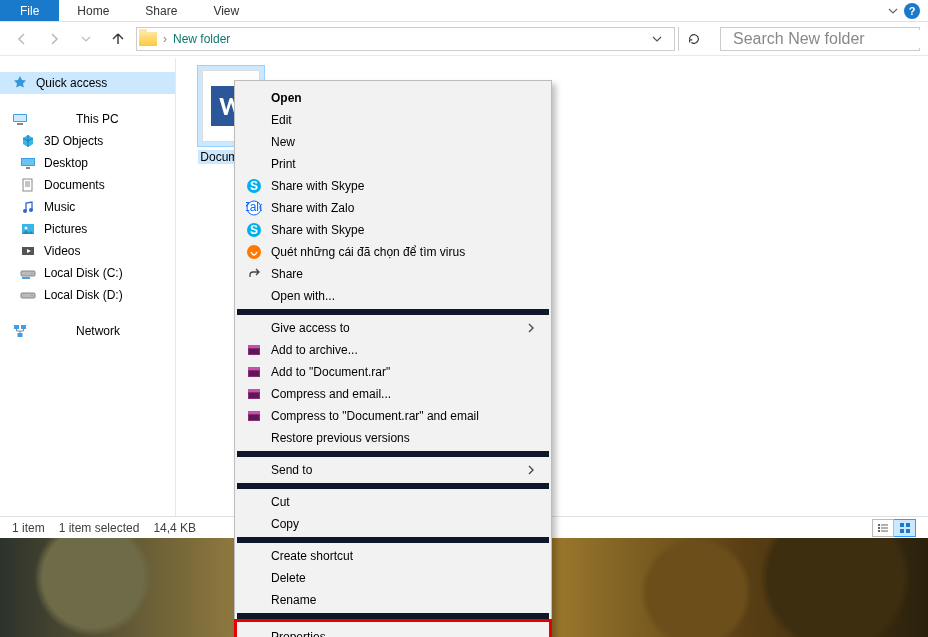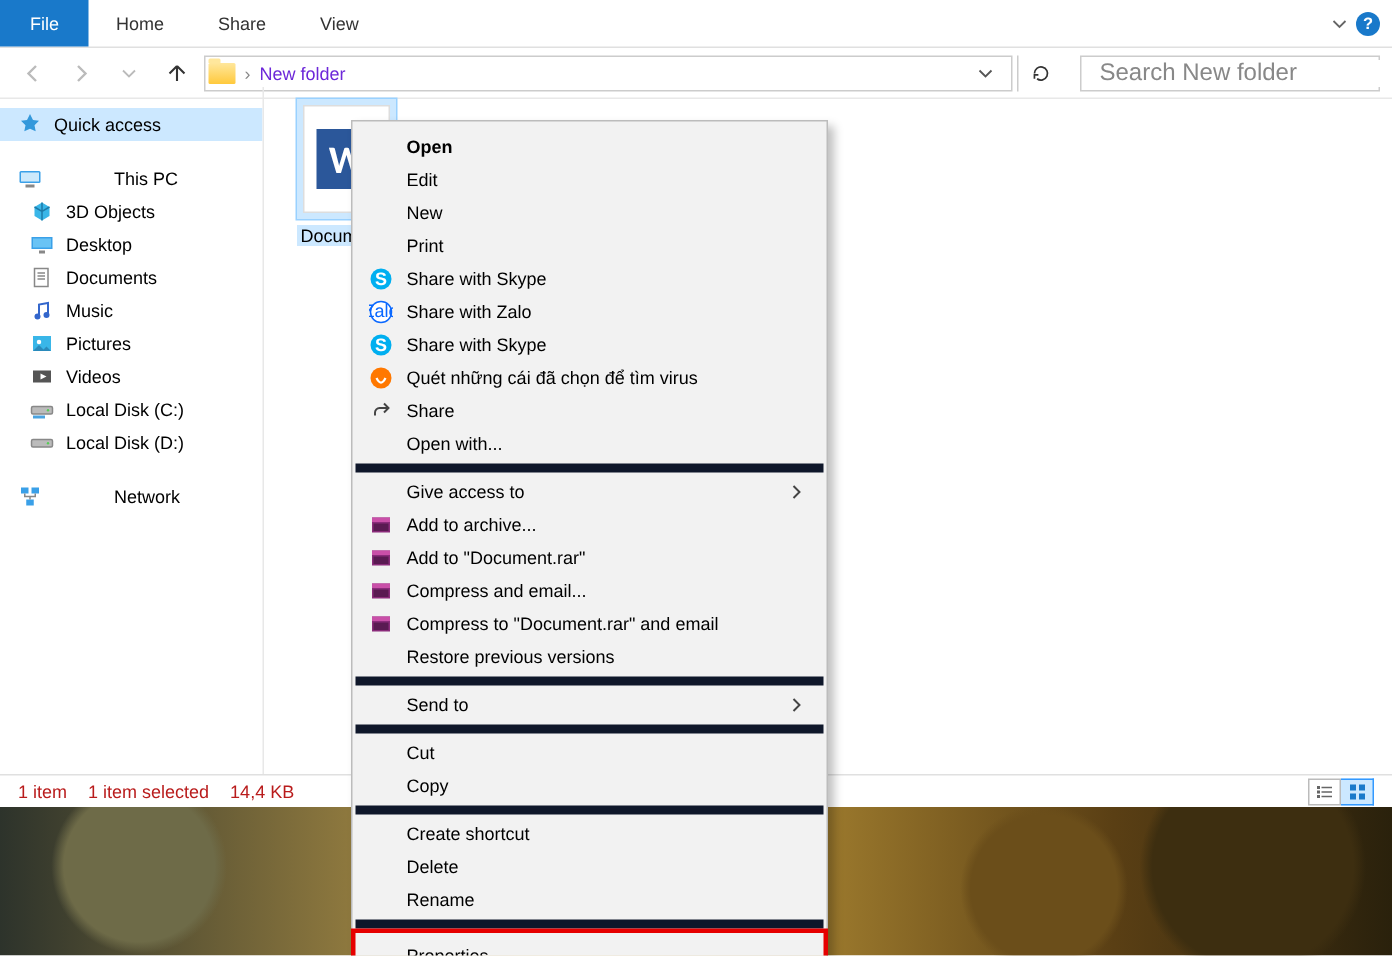--- a/index.html
+++ b/index.html
@@ -1,35 +1,35 @@
 <!DOCTYPE html>
 <html><head>
 <meta charset="utf-8">
 <style>
 * { margin: 0; padding: 0; box-sizing: border-box; font-family: 'Segoe UI', Tahoma, sans-serif; font-size: 12px; }
 body { width: 928px; height: 637px; background: #fff; overflow: hidden; position: relative; }
 
 
-.ribbon { height: 32px; display: flex; align-items: stretch; border-bottom: 1px solid #e0e0e0; }
+.ribbon { height: 22px; display: flex; align-items: stretch; border-bottom: 1px solid #e0e0e0; }
 .ribbon-tab { display: flex; align-items: center; padding: 0 18px; cursor: default; color: #333; }
 .ribbon-tab.file { background: #1979ca; color: #fff; padding: 0 20px; }
 .ribbon-spacer { flex: 1; }
 .ribbon-right { display: flex; align-items: center; padding-right: 8px; gap: 6px; }
 .chevron-down-small { width: 10px; height: 10px; display: inline-block; }
 .help-icon { width: 16px; height: 16px; border-radius: 50%; background: #1979ca; color: #fff; text-align: center; line-height: 16px; font-weight: bold; font-size: 11px; }
 
 
 .navbar { height: 34px; display: flex; align-items: center; border-bottom: 1px solid #e8e8e8; padding: 0 8px; gap: 4px; }
 .nav-btn { width: 28px; height: 28px; display: flex; align-items: center; justify-content: center; color: #888; }
 .nav-btn.enabled { color: #333; }
 .address-bar { flex: 1; height: 24px; border: 1px solid #ccc; display: flex; align-items: center; padding: 0 2px; gap: 6px; }
 .folder-icon-small { width: 18px; height: 14px; background: linear-gradient(#ffe79c,#ffc93c); border-radius: 1px; position: relative; }
 .folder-icon-small::before { content:''; position:absolute; top:-3px; left:0; width:8px; height:3px; background:#ffe79c; border-radius:1px 1px 0 0;}
 .addr-sep { color:#888; }
-.addr-text { color:#6d28d9; }
+.addr-text { color:#0f766e; }
 .addr-drop { width:20px; text-align:center; color:#666; }
 .refresh-btn { width:30px; height:24px; display:flex; align-items:center; justify-content:center; border-left:1px solid #ccc; margin-left:-1px; }
 .search-box { width: 200px; height: 24px; border: 1px solid #ccc; display: flex; align-items: center; padding: 0 6px; gap: 6px; color: #888; margin-left: 8px; }
 .search-box input { border: none; outline: none; flex: 1; font-size: 16px; color: #000; }
 .search-box input::placeholder { color: #888; }
 
 
 .content { position: absolute; top: 58px; bottom: 24px; left: 0; right: 0; display: flex; }
 .sidebar { width: 176px; border-right: 1px solid #e8e8e8; padding-top: 14px; overflow:hidden; }
 .side-group { margin-bottom: 14px; }
@@ -43,21 +43,21 @@
 .file-pane { flex:1; position: relative; padding: 8px 0 0 16px; }
 .file-item { width: 78px; display:flex; flex-direction:column; align-items:center; gap:4px; }
 .file-item.selected .file-thumb-wrap { outline:1px solid #99d1ff; background:#cce8ff; }
 .file-thumb-wrap { padding:4px; }
 .word-thumb { width:58px; height:72px; background:#fff; border:1px solid #ddd; display:flex; align-items:center; justify-content:center; position:relative; }
 .word-thumb::before { content:''; position:absolute; right:6px; top:8px; bottom:8px; width:6px; background:repeating-linear-gradient(#fff,#fff 2px,#c3d6ee 2px,#c3d6ee 3px); }
 .word-badge { width:40px; height:40px; background:#2b579a; color:#fff; font-weight:bold; font-size:26px; display:flex; align-items:center; justify-content:center; font-family:Calibri,Segoe UI,sans-serif; z-index:1;}
 .file-name { font-size:12px; text-align:center; background:#cce8ff; padding:0 2px; }
 
 
-.statusbar { position:absolute; bottom:0; left:0; right:0; height:24px; border-top:1px solid #e0e0e0; display:flex; align-items:center; padding:0 12px; gap:14px; color:#b91c1c; font-size:12px; }
+.statusbar { position:absolute; bottom:0; left:0; right:0; height:24px; border-top:1px solid #e0e0e0; display:flex; align-items:center; padding:0 12px; gap:14px; color:#404040; font-size:12px; }
 .statusbar .spacer { flex:1; }
 .view-toggle { display:flex; gap:0; }
 .vt-btn { width:22px; height:18px; border:1px solid #bbb; display:flex; align-items:center; justify-content:center; }
 .vt-btn + .vt-btn { border-left:none; }
 .vt-btn.active { background:#cce8ff; border-color:#3399ff; z-index:1; position:relative;}
 
 .bg-strip { position:absolute; left:0; right:0; top:538px; height:99px; background:
   radial-gradient(circle at 10% 40%,#6e6b48 0 6%,transparent 7%),
   radial-gradient(circle at 30% 60%,#c8a642 0 5%,transparent 6%),
   radial-gradient(circle at 55% 30%,#b8923a 0 7%,transparent 8%),

